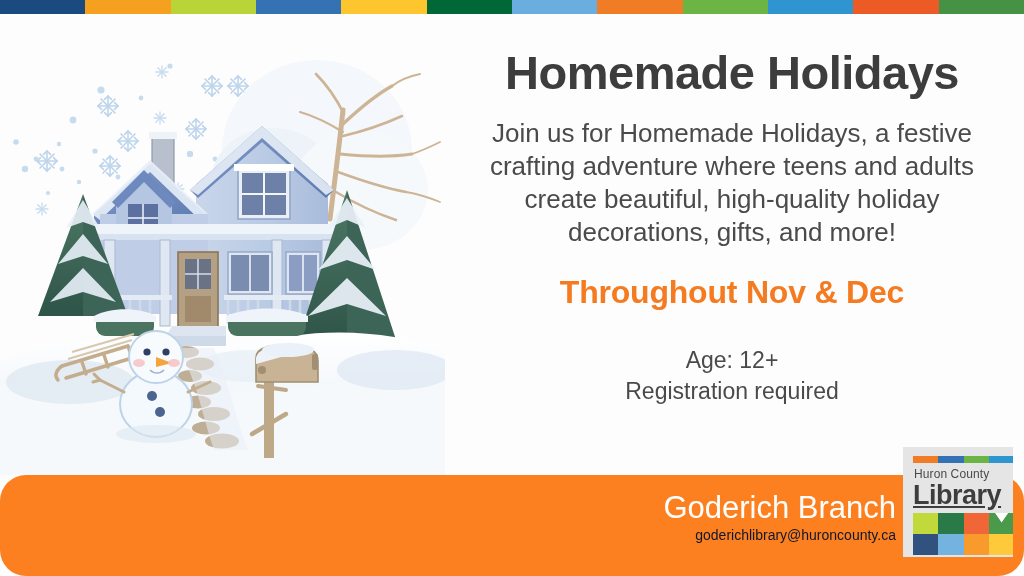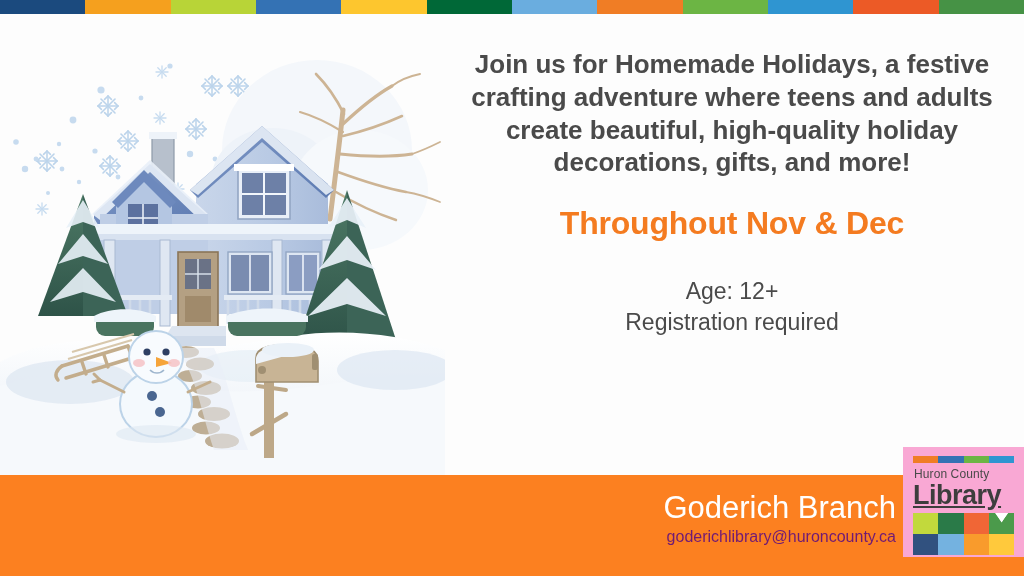--- a/index.html
+++ b/index.html
@@ -53,21 +53,21 @@
     text-align: center;
     margin: 0 0 20px 0;
   }
   #event-description {
     font-size: 26px;
     color: #4a4a4a;
     line-height: 1.26;
     text-align: center;
     margin: 0 0 26px 0;
     max-width: 530px;
-    font-weight: 700;
+    font-weight: 400;
   }
   #event-dates {
     font-size: 32px;
     font-weight: bold;
     color: #f47b20;
     text-align: left;
     margin: 0 0 26px 0;
     letter-spacing: -0.2px;
   }
   #event-details {
@@ -78,48 +78,49 @@
     margin: 8px;
   }
   #event-details .detail-line { display: block; }
 
   
   #footer {
     position: absolute;
     left: 0; top: 475px;
     width: 1024px; height: 101px;
     background: #fc8020;
+    border-radius: 26px;
   }
   #footer-text {
     position: absolute;
     right: 128px; top: 16px;
     text-align: right;
     color: #ffffff;
   }
   #branch-name {
     font-size: 31px;
     line-height: 1.1;
     color: #ffffff;
     display: block;
     margin-bottom: 2px;
   }
   #branch-email {
-    font-size: 16px;
+    font-size: 14px;
     line-height: 1.2;
-    color: #701a75;
+    color: #0f172a;
     display: block;
     margin-left: 17px;
   }
 
   
   #logo {
     position: absolute;
     left: 903px; top: 447px;
-    width: 121px; height: 110px;
-    background: #f9a8d4;
+    width: 110px; height: 110px;
+    background: #e5e5e5;
     overflow: hidden;
   }
   #logo-topbar {
     position: absolute;
     left: 10px; top: 9px;
     width: 101px; height: 7px;
     display: flex;
   }
   #logo-topbar .seg { flex: 1 1 0; height: 100%; }
   #logo-huron {
@@ -433,20 +434,21 @@
         <path d="M256 344 C256 332 276 330 290 331 C308 332 318 336 318 347 L318 368 L256 368 Z" fill="#c8b495" stroke="#a08f72" stroke-width="1.6"></path>
         <path d="M256 344 C258 334 276 331 292 332 L292 340 L256 350 Z" fill="#eef3f9"></path>
         <rect x="312" y="340" width="6" height="16" rx="2" fill="#a08f72"></rect>
         <circle cx="262" cy="356" r="4" fill="#a08f72"></circle>
         <ellipse cx="288" cy="336" rx="26" ry="7" fill="#eaf1f8"></ellipse>
       </g>
     </svg>
   </div>
 
   <div id="text-col">
+    <h1 id="event-title" style="color: rgb(61, 61, 61);">Homemade Holidays</h1>
     <p id="event-description" style="color: rgb(74, 74, 74);">Join us for Homemade Holidays, a festive crafting adventure where teens and adults create beautiful, high-quality holiday decorations, gifts, and more!</p>
     <div id="event-dates" style="color: rgb(244, 123, 32);">Throughout Nov &amp; Dec</div>
     <div id="event-details">
       <span class="detail-line">Age: 12+</span>
       <span class="detail-line">Registration required</span>
     </div>
   </div>
 
   <div id="footer" style="background: rgb(252, 128, 32);">
     <div id="footer-text">

